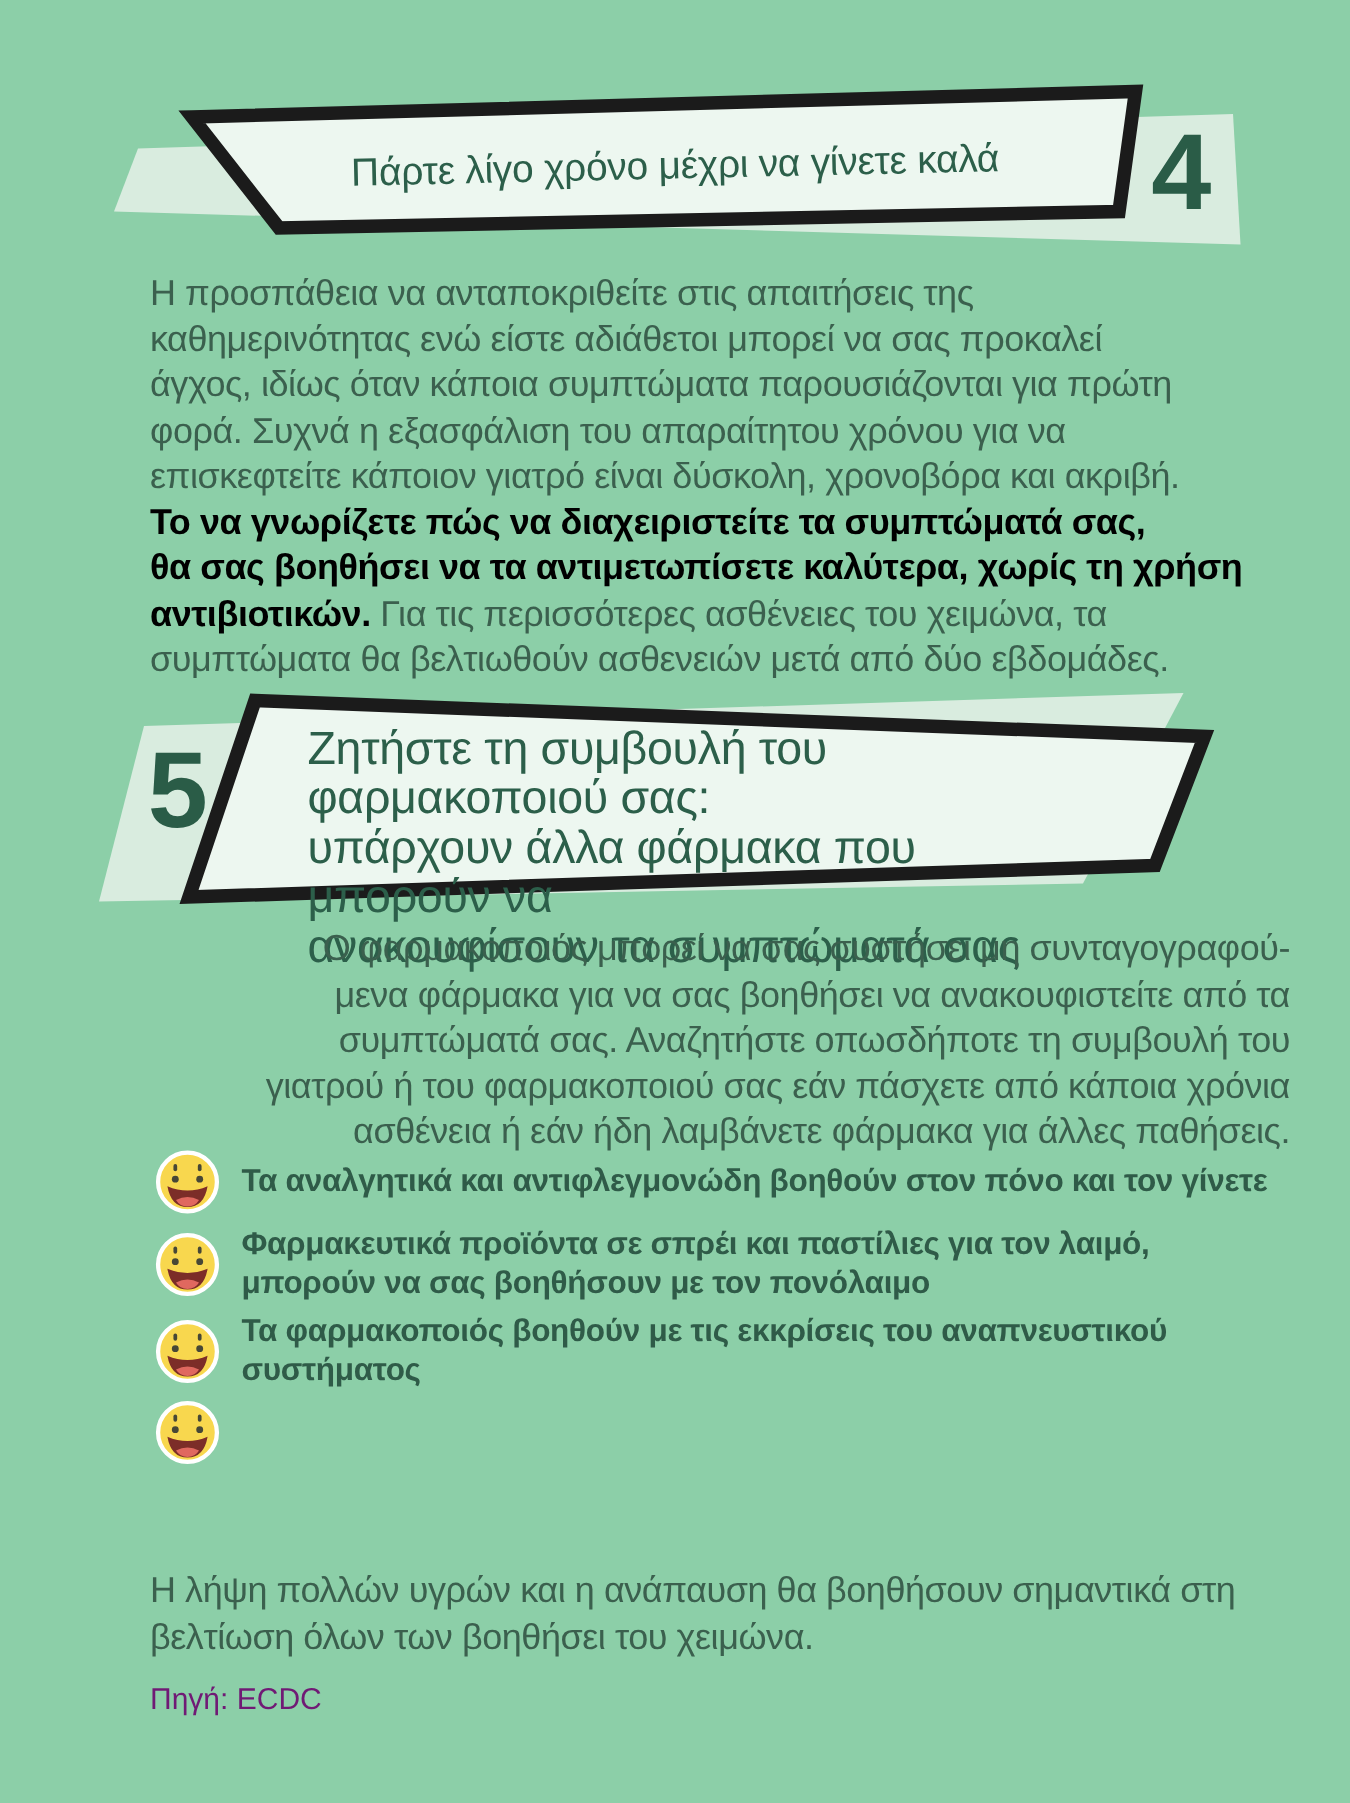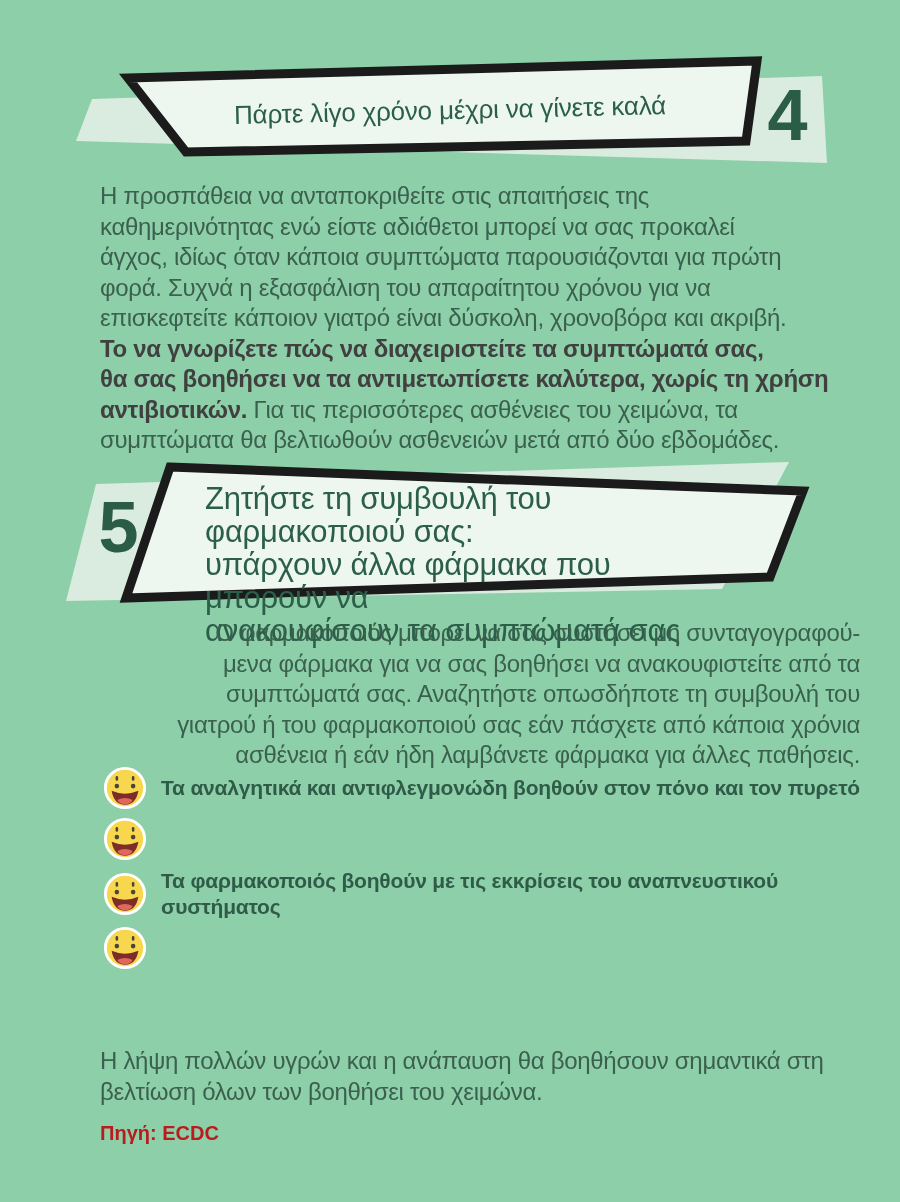--- a/index.html
+++ b/index.html
@@ -38,21 +38,21 @@
   .num4{left:757px;top:74px;width:60px;text-align:center;}
   .num5{left:88px;top:486px;width:60px;text-align:center;}
   .para{
     position:absolute;
     margin:0;
     font-size:24px;line-height:30.5px;
     color:#3b604e;
     white-space:pre-line;
     letter-spacing:-0.3px;
   }
-  .para .b{font-weight:700;color:#404040;margin-top:30px;}
+  .para .b{font-weight:700;color:#000000;margin-top:30px;}
   .para1{left:100px;top:181px;width:760px;}
   .para2{left:100px;top:618px;width:760px;text-align:right;}
   .closing{left:100px;top:1046px;width:760px;}
   .tips{
     position:absolute;
     left:103px;top:766px;width:770px;
     display:flex;flex-direction:column;
   }
   .tip{
     display:flex;align-items:center;
@@ -62,22 +62,22 @@
   .tip-text{
     font-size:21px;line-height:25.5px;
     font-weight:700;
     color:#2f5b48;
     white-space:pre-line;
     letter-spacing:-0.2px;
   }
   .source{
     position:absolute;
     left:100px;top:1122px;
-    font-size:20px;font-weight:700;
-    color:#b91c1c;
+    font-size:20px;font-weight:400;
+    color:#701a75;
   }
 </style>
 </head>
 <body>
 
 <div class="page">
 
   <svg class="shapes" width="900" height="1202" viewBox="0 0 900 1202">
     <polygon points="92,99 822,76 827,163 76,141" fill="#d9ecdf"></polygon>
     <polygon class="box" points="128,78 757,61 746,141 186,152" fill="#edf7f0"></polygon>
@@ -114,33 +114,35 @@
     <div class="tip">
       <svg class="smiley" viewBox="0 0 46 46">
         <circle cx="23" cy="23" r="20.5" fill="#f8d74e" stroke="#ffffff" stroke-width="3"></circle>
         <rect x="13.2" y="10.5" width="2.6" height="5" rx="1.3" fill="#474736"></rect>
         <rect x="30.2" y="10.5" width="2.6" height="5" rx="1.3" fill="#474736"></rect>
         <circle cx="14.5" cy="21" r="2.4" fill="#474736"></circle>
         <circle cx="31.5" cy="21" r="2.4" fill="#474736"></circle>
         <path d="M9,26 Q23,32 37,26 Q34.5,40.5 23,40.5 Q11.5,40.5 9,26 Z" fill="#7c2d28"></path>
         <path d="M15,35.5 Q23,31.5 31,35.5 Q28.5,40 23,40 Q17.5,40 15,35.5 Z" fill="#e0685f"></path>
       </svg>
-      <div class="tip-text">Τα αναλγητικά και αντιφλεγμονώδη βοηθούν στον πόνο και τον πυρετό</div>
+      <div class="tip-text">Τα αναλγητικά και αντιφλεγμονώδη βοηθούν στον πόνο και τον γίνετε</div>
     </div>
 
     <div class="tip">
       <svg class="smiley" viewBox="0 0 46 46">
         <circle cx="23" cy="23" r="20.5" fill="#f8d74e" stroke="#ffffff" stroke-width="3"></circle>
         <rect x="13.2" y="10.5" width="2.6" height="5" rx="1.3" fill="#474736"></rect>
         <rect x="30.2" y="10.5" width="2.6" height="5" rx="1.3" fill="#474736"></rect>
         <circle cx="14.5" cy="21" r="2.4" fill="#474736"></circle>
         <circle cx="31.5" cy="21" r="2.4" fill="#474736"></circle>
         <path d="M9,26 Q23,32 37,26 Q34.5,40.5 23,40.5 Q11.5,40.5 9,26 Z" fill="#7c2d28"></path>
         <path d="M15,35.5 Q23,31.5 31,35.5 Q28.5,40 23,40 Q17.5,40 15,35.5 Z" fill="#e0685f"></path>
       </svg>
+      <div class="tip-text">Φαρμακευτικά προϊόντα σε σπρέι και παστίλιες για τον λαιμό,
+μπορούν να σας βοηθήσουν με τον πονόλαιμο</div>
     </div>
 
     <div class="tip">
       <svg class="smiley" viewBox="0 0 46 46">
         <circle cx="23" cy="23" r="20.5" fill="#f8d74e" stroke="#ffffff" stroke-width="3"></circle>
         <rect x="13.2" y="10.5" width="2.6" height="5" rx="1.3" fill="#474736"></rect>
         <rect x="30.2" y="10.5" width="2.6" height="5" rx="1.3" fill="#474736"></rect>
         <circle cx="14.5" cy="21" r="2.4" fill="#474736"></circle>
         <circle cx="31.5" cy="21" r="2.4" fill="#474736"></circle>
         <path d="M9,26 Q23,32 37,26 Q34.5,40.5 23,40.5 Q11.5,40.5 9,26 Z" fill="#7c2d28"></path>

